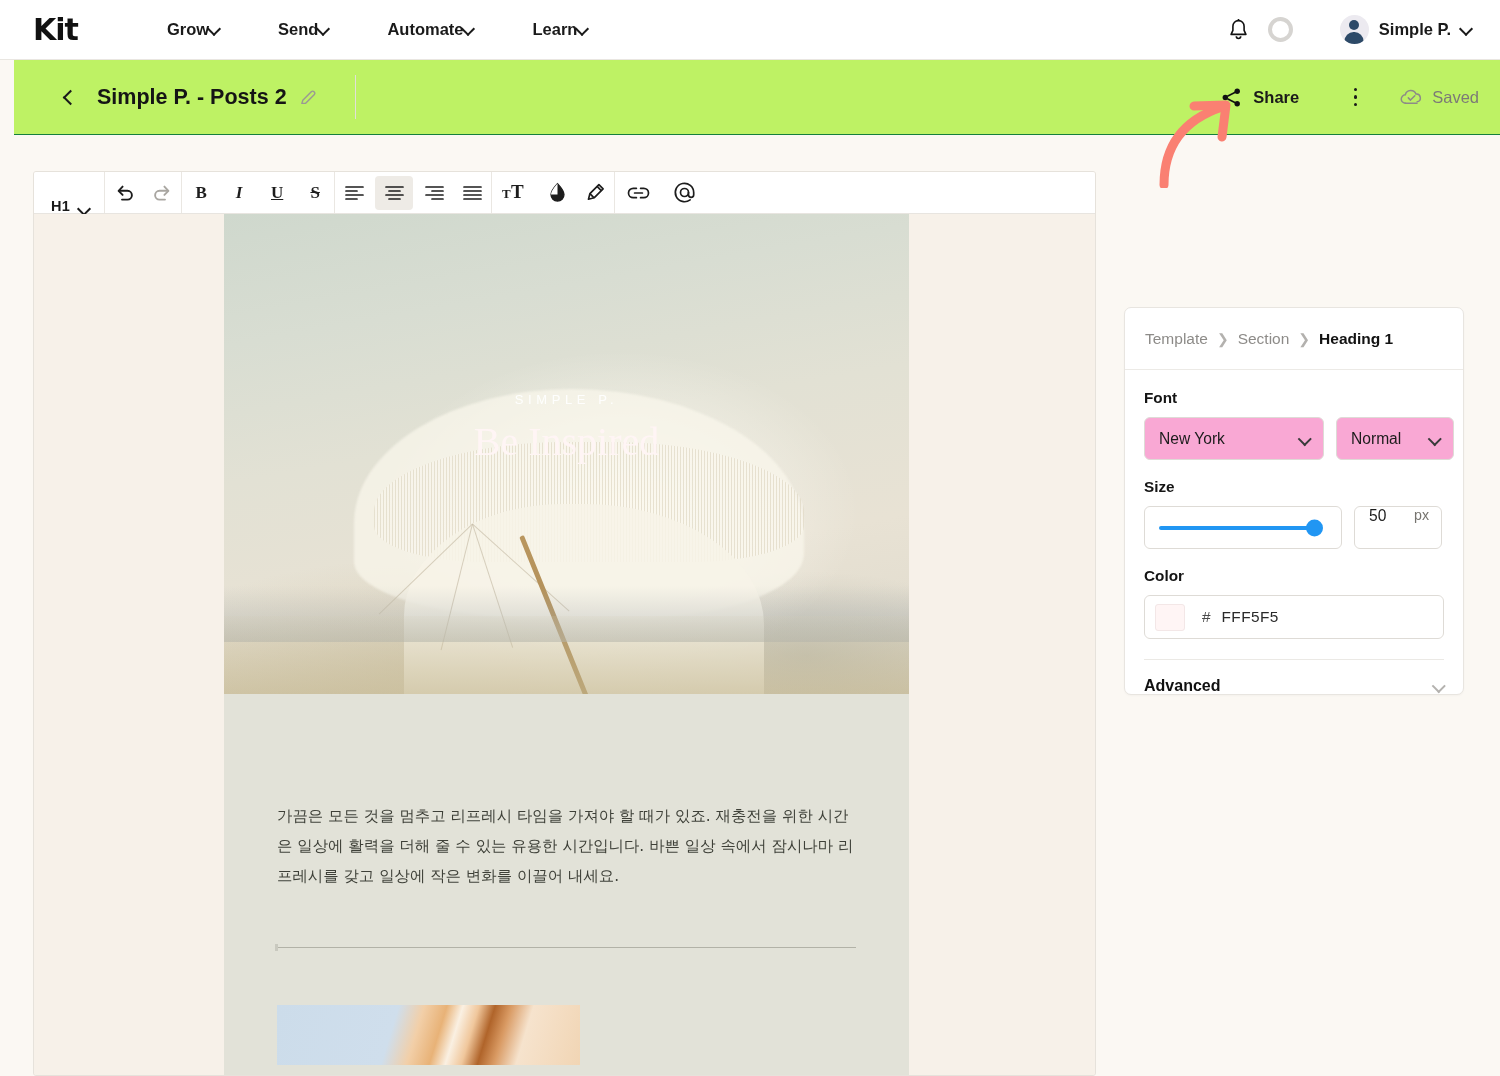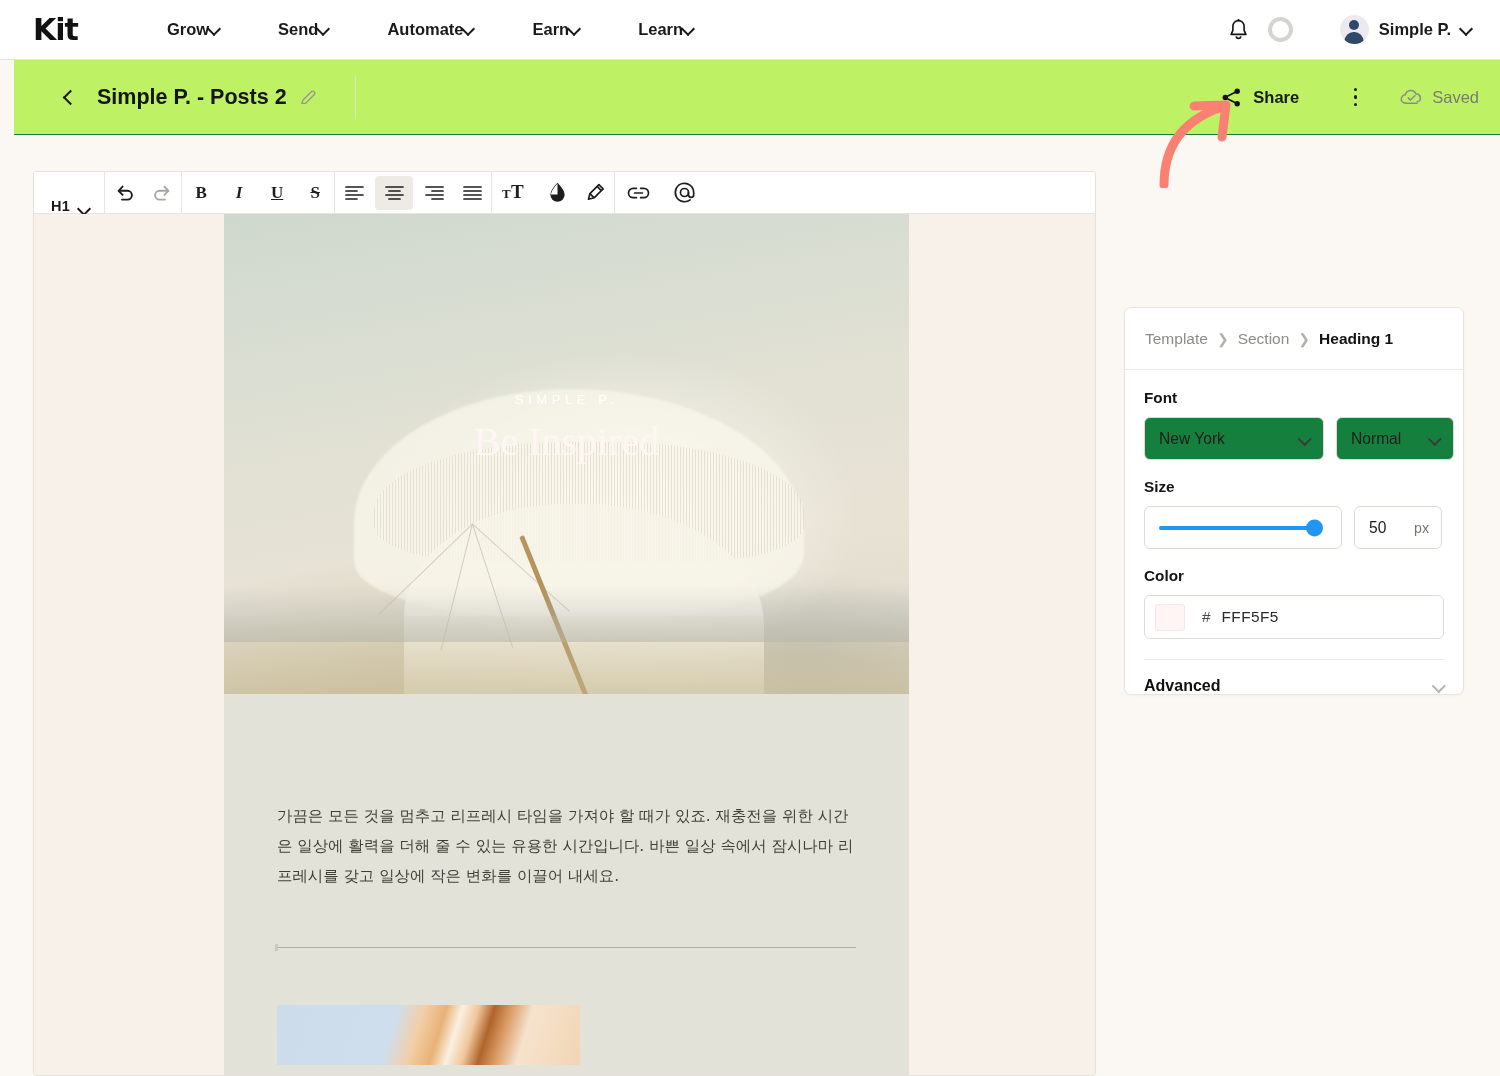--- a/index.html
+++ b/index.html
@@ -248,21 +248,21 @@
   .bc-muted { color: #8d8b88; cursor: pointer; }
   .bc-sep { color: #b3b1ae; font-size: 14px; }
   .bc-active { color: #121212; font-weight: bold; }
   .panel-body { padding: 19px 19px 0 19px; }
   .field-label { font-size: 15.3px; font-weight: bold; color: #141414; margin-bottom: 10px; }
   .row { display: flex; gap: 12px; }
   .select {
     height: 43px; border: 1px solid #dedbd6; border-radius: 6px;
     display: flex; align-items: center; justify-content: space-between;
     padding: 0 13px 0 14px; font-size: 15.6px; color: #1c1c1c;
-    background: #15803d; cursor: pointer;
+    background: #f9a8d4; cursor: pointer;
   }
   .sel-font { flex: 0 0 180px; }
   .sel-weight { flex: 0 0 118px; }
   .chev-sm { width: 10px; height: 10px; position: relative; }
   .chev-sm::after {
     content: ""; position: absolute; left: 0; top: 0;
     width: 7.5px; height: 7.5px;
     border-right: 2px solid #3a3a3a; border-bottom: 2px solid #3a3a3a;
     transform: rotate(45deg);
   }
@@ -279,21 +279,21 @@
     background: #2196f3; border-radius: 2px;
   }
   .thumb {
     position: absolute; right: -8px; top: 50%; transform: translateY(-50%);
     width: 17px; height: 17px; border-radius: 50%; background: #2196f3;
     cursor: pointer;
   }
   .numbox {
     flex: 0 0 88px; height: 43px;
     border: 1px solid #dedbd6; border-radius: 6px;
-    display: flex; align-items: center; justify-content: space-between;
+    display: flex; align-items: flex-start; justify-content: space-between;
     padding: 0 12px 0 14px; background: #fff;
   }
   .num-val { font-size: 15.6px; color: #1c1c1c; }
   .num-unit { font-size: 14.2px; color: #76746f; }
   .colorbox {
     height: 44px; border: 1px solid #dedbd6; border-radius: 6px;
     display: flex; align-items: center; padding: 0 10px; background: #fff;
   }
   .swatch { width: 30px; height: 27px; border-radius: 3px; background: #fff5f5; border: 1px solid #f3e7e7; }
   .hash { margin-left: 17px; font-size: 15.4px; color: #4a4a4a; }
@@ -316,24 +316,20 @@
       <div class="navitem">
         <span>Grow</span>
         <span class="chev"></span>
       </div>
       <div class="navitem">
         <span>Send</span>
         <span class="chev"></span>
       </div>
       <div class="navitem">
         <span>Automate</span>
-        <span class="chev"></span>
-      </div>
-      <div class="navitem">
-        <span>Earn</span>
         <span class="chev"></span>
       </div>
       <div class="navitem">
         <span>Learn</span>
         <span class="chev"></span>
       </div>
     </div>
     <div class="nav-right">
       <div class="icon-btn">
         <svg width="21" height="23" viewBox="0 0 21 23">

